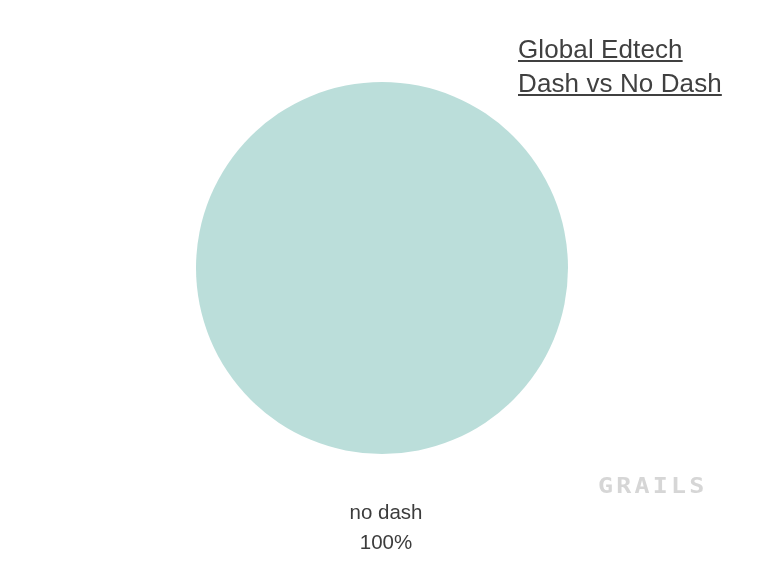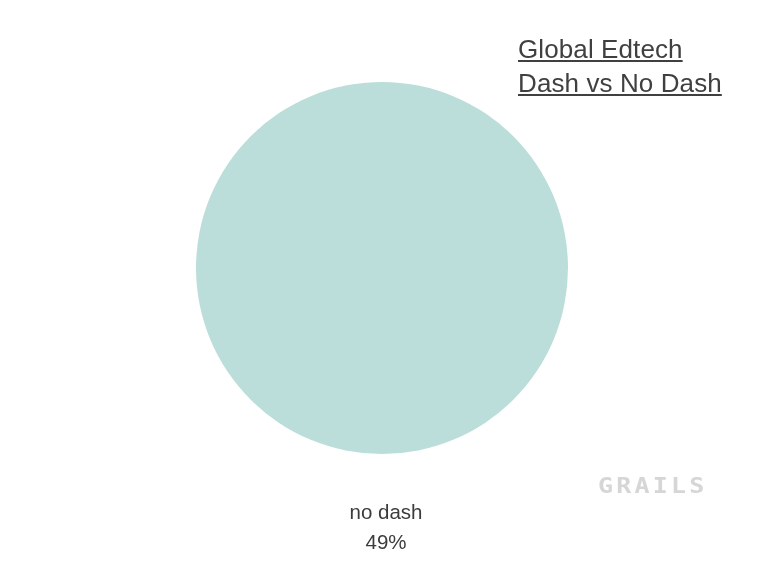--- a/index.html
+++ b/index.html
@@ -94,18 +94,18 @@
   </div>
 
   <div id="pie-wrap" style="left: 196px; top: 82px; width: 372px; height: 372px;">
     <svg id="pie-svg" viewBox="0 0 372 372" xmlns="http://www.w3.org/2000/svg" style="width: 372px; height: 372px;">
         <circle cx="186" cy="186" r="186" fill="#bbdeda"></circle>
       </svg>
   </div>
 
   <div id="slice-label" style="color: rgb(60, 60, 60);">
     <span class="lline">no dash</span>
-    <span class="lline">49%</span>
+    <span class="lline">100%</span>
   </div>
 
   <div id="watermark" style="color: rgb(214, 214, 214);">GRAILS</div>
 
 </div>
 
 </body></html>

